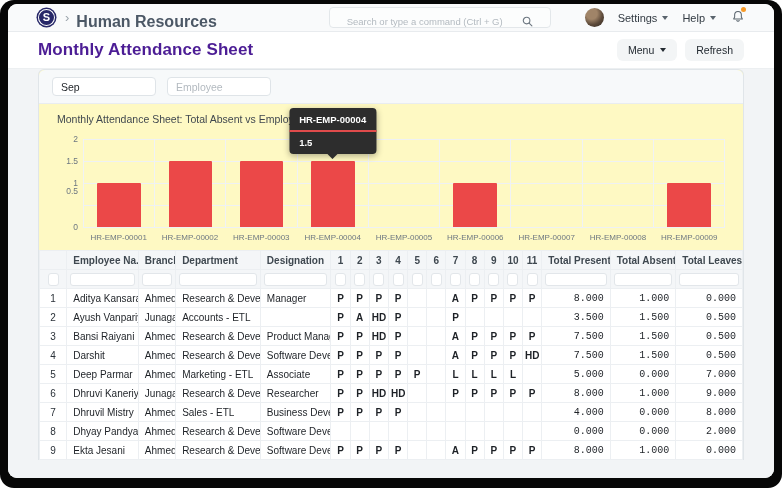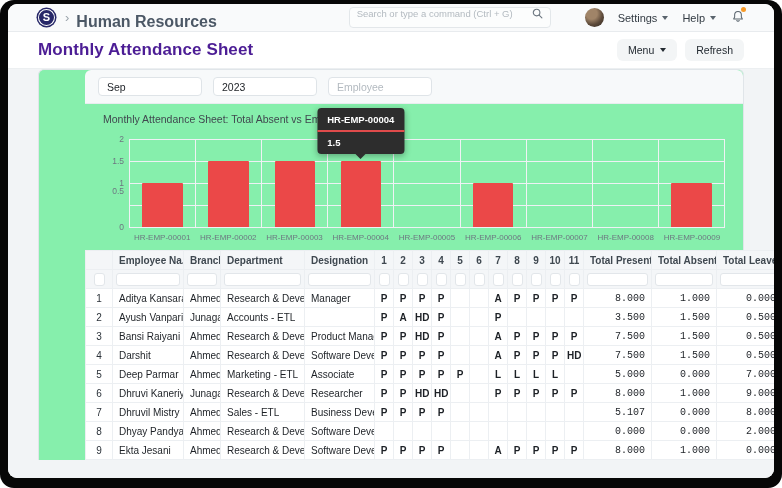--- a/index.html
+++ b/index.html
@@ -12,21 +12,21 @@
   
   .navbar{height:27px;background:#f9fafb;border-bottom:1px solid #e8ebee;
           display:flex;align-items:center;padding:0 30px;}
   .logo{width:17px;height:17px;border-radius:50%;background:#272768;color:#fff;
         font-size:11px;font-weight:700;text-align:center;line-height:17px;
         box-shadow:inset 0 0 0 1px #fff, 0 0 0 1.5px #272768;flex:0 0 auto;}
   .crumb-chev{color:#9aa3ab;font-size:13px;margin:0 7px 0 10px;line-height:1;}
   .crumb{font-size:16px;font-weight:600;color:#4c5866;margin-top:9px;}
   .nav-spacer{flex:1;}
   .searchbox{width:186px;height:19px;background:#fcfdfd;border:1px solid #e3e7ea;
-             border-radius:4px;display:flex;align-items:flex-start;padding:0 7px;margin-right:18px;}
+             border-radius:4px;display:flex;align-items:flex-end;padding:0 17px;margin-right:18px;}
   .searchbox .ph{flex:1;font-size:9.5px;color:#b3bac0;white-space:nowrap;overflow:hidden;}
   .nav-item{display:flex;align-items:center;font-size:11px;font-weight:500;color:#323a42;
             margin-left:14px;cursor:default;}
   .caret{width:0;height:0;border-left:3.5px solid transparent;border-right:3.5px solid transparent;
          border-top:4px solid #5a646d;margin-left:5px;}
   .avatar{width:19px;height:19px;border-radius:50%;
           background:radial-gradient(circle at 35% 30%,#a08468 0 30%,#5d4a3a 60%,#2c241d 100%);
           margin-left:16px;flex:0 0 auto;}
   .bell-wrap{position:relative;margin-left:16px;}
   .dot{position:absolute;top:-2px;right:-2px;width:5px;height:5px;border-radius:50%;}
@@ -38,22 +38,22 @@
   .ph-spacer{flex:1;}
   .btn{height:22px;background:#f3f5f6;border:none;border-radius:6px;padding:0 11px;
        font-size:10.5px;font-weight:500;color:#232a31;display:flex;align-items:center;
        margin-left:8px;font-family:inherit;cursor:pointer;}
   .btn .caret{border-top-color:#232a31;margin-left:6px;}
 
   
   .page-body{background:#f2f4f6;height:411px;padding:0 30px;box-sizing:border-box;}
   .set-chart-row{text-align:right;padding:3px 4px 4px;}
   .set-chart{font-size:10.5px;color:#6b7580;cursor:pointer;}
-  .card{background:#86efac;border:1px solid #e0e5e9;border-bottom:none;border-radius:6px 6px 0 0;
-        overflow:visible;padding-left:46px;}
+  .card{background:#fef9c3;border:1px solid #e0e5e9;border-bottom:none;border-radius:6px 6px 0 0;
+        overflow:visible;}
 
   
   .filter-section{background:#f7f9fa;border-bottom:1px solid #e9edf0;border-radius:6px 6px 0 0;
                   padding:7px 13px;display:flex;gap:11px;}
   .filter-input{width:104px;height:19px;border:1px solid #dfe4e8;border-radius:4px;background:#fff;
                 font-size:10.5px;color:#1d2126;padding:0 8px;font-family:inherit;box-sizing:border-box;}
   .filter-input::placeholder{color:#b3bac0;}
 
   
   .chart-section{padding:9px 18px 2px;position:relative;}
@@ -142,21 +142,20 @@
       <span>Refresh</span>
     </button>
   </div>
 
   <div class="page-body">
 
     <div class="card">
 
       <div class="filter-section">
         <input class="filter-input" value="Sep" style="">
-        <input class="filter-input" value="2023" style="">
         <input class="filter-input" placeholder="Employee" style="">
       </div>
 
       <div class="chart-section">
         <div class="chart-title">Monthly Attendance Sheet: Total Absent vs Employee</div>
         <div class="plot">
           <div class="ylabels">
               <span style="top: -4px;">2</span>
               <span style="top: 18px;">1.5</span>
               <span style="top: 40px;">1</span>
@@ -454,21 +453,21 @@
                 <td class="day">P</td>
                 <td class="day">P</td>
                 <td class="day">P</td>
                 <td class="day"></td>
                 <td class="day"></td>
                 <td class="day"></td>
                 <td class="day"></td>
                 <td class="day"></td>
                 <td class="day"></td>
                 <td class="day"></td>
-                <td class="tot">5.107</td>
+                <td class="tot">4.000</td>
                 <td class="tot">0.000</td>
                 <td class="tot">8.000</td>
               </tr>
               <tr>
                 <td class="num">8</td>
                 <td>Dhyay Pandya</td>
                 <td>Ahmeda...</td>
                 <td>Research &amp; Develop...</td>
                 <td>Software Develo...</td>
                 <td class="day"></td>

